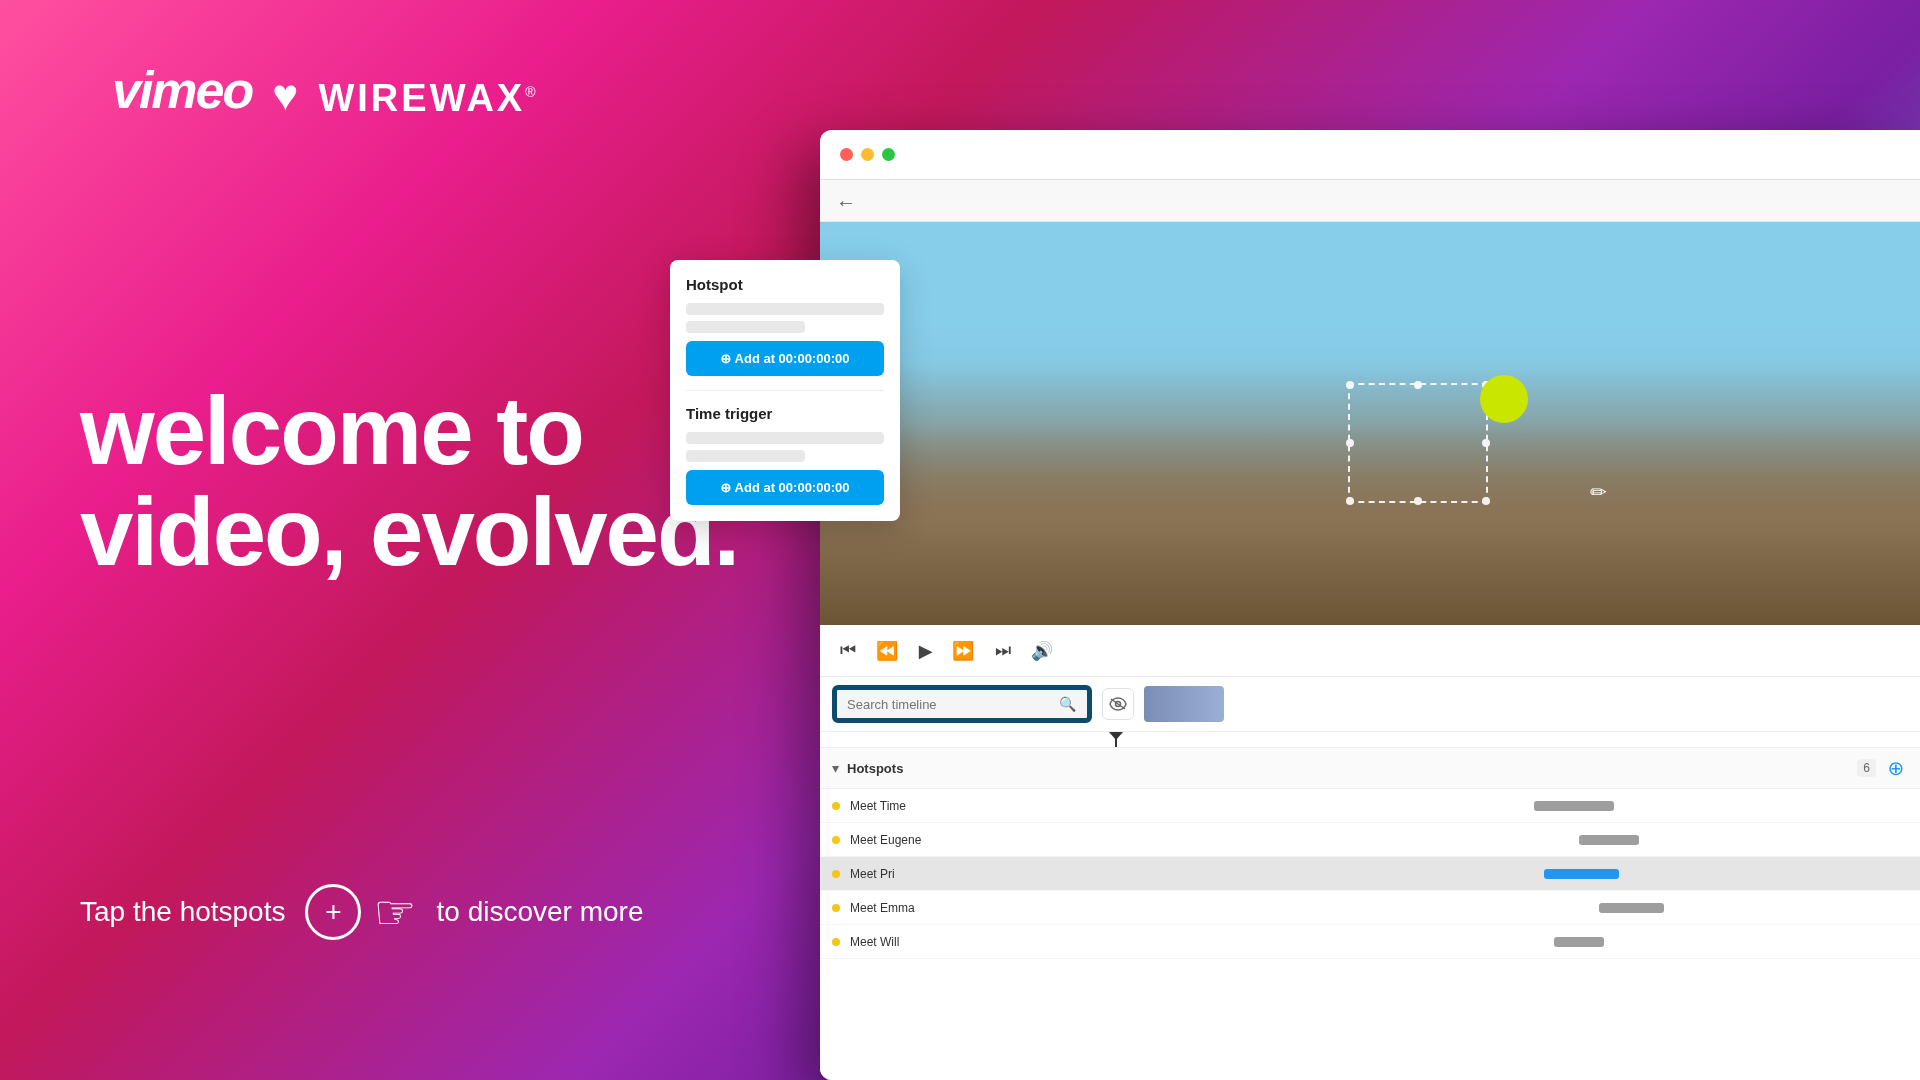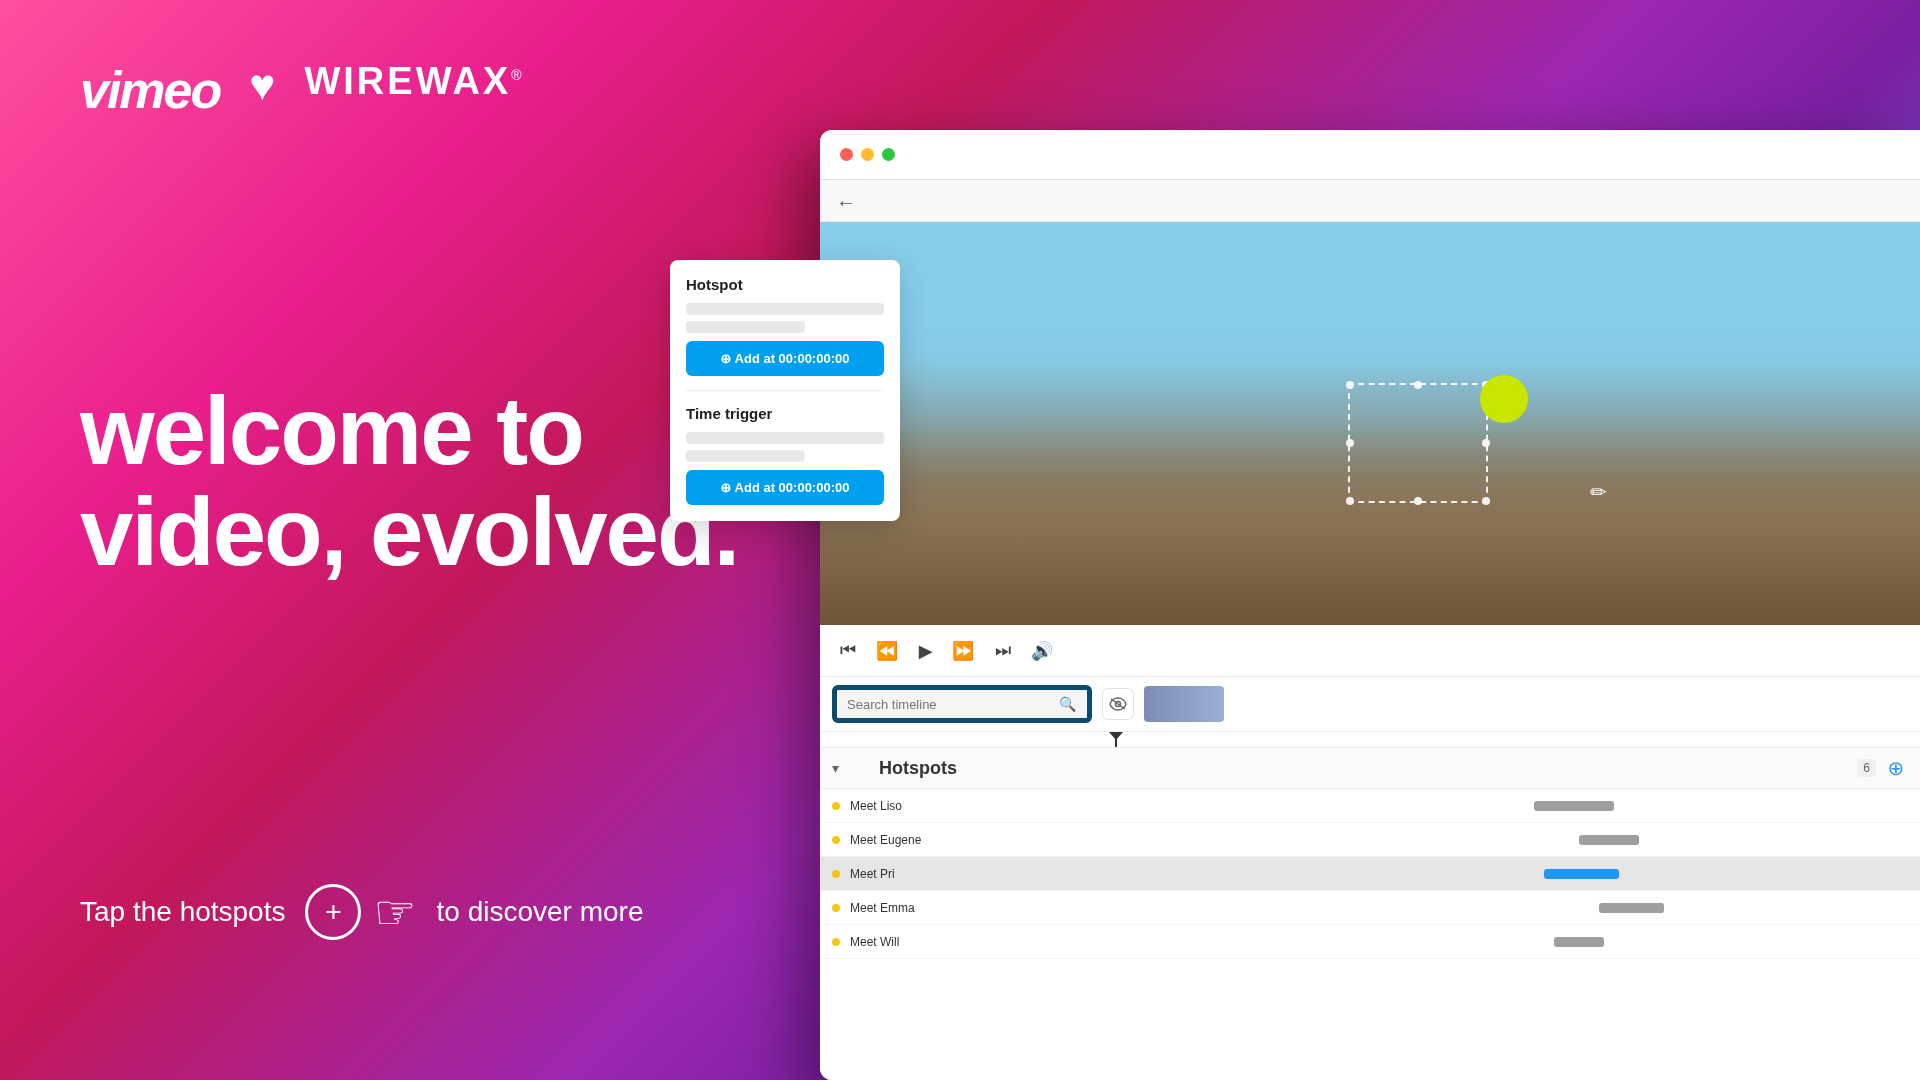--- a/index.html
+++ b/index.html
@@ -27,23 +27,24 @@
       width: 820px;
       height: 1080px;
       z-index: 2;
       display: flex;
       flex-direction: column;
       padding: 60px 80px;
     }
 
     .logo-bar {
       display: flex;
-      align-items: flex-start;
-      gap: 29px;
+      align-items: flex-end;
+      gap: 20px;
       margin-bottom: auto;
+      margin-left: 32px;
     }
 
     .vimeo-logo {
       color: white;
       font-size: 52px;
       font-weight: 700;
       font-style: italic;
       letter-spacing: -2px;
     }
 
@@ -375,25 +376,24 @@
       border-bottom: 1px solid #eee;
       flex-shrink: 0;
     }
 
     .chevron-down {
       color: #666;
       font-size: 14px;
     }
 
     .hotspots-label {
-      font-size: 18px;
+      font-size: 13px;
       font-weight: 600;
       color: #333;
       flex: 1;
-      margin-left: 32px;
     }
 
     .hotspot-count {
       font-size: 12px;
       color: #666;
       background: #f0f0f0;
       border-radius: 4px;
       padding: 2px 6px;
     }
 
@@ -611,21 +611,21 @@
     <div class="hotspots-header">
       <span class="chevron-down">▾</span>
       <span class="hotspots-label">Hotspots</span>
       <span class="hotspot-count">6</span>
       <button class="add-hotspot-btn">⊕</button>
     </div>
 
     <div class="hotspot-rows">
       <div class="hotspot-row">
         <div class="hotspot-dot"></div>
-        <span class="hotspot-name">Meet Liso</span>
+        <span class="hotspot-name">Meet Time</span>
         <div style="position:relative;flex:1;height:100%;display:flex;align-items:center;">
           <div class="hotspot-bar" style="width:80px;left:150px;"></div>
         </div>
       </div>
       <div class="hotspot-row">
         <div class="hotspot-dot"></div>
         <span class="hotspot-name">Meet Eugene</span>
         <div style="position:relative;flex:1;height:100%;display:flex;align-items:center;">
           <div class="hotspot-bar" style="width:60px;left:195px;"></div>
         </div>

